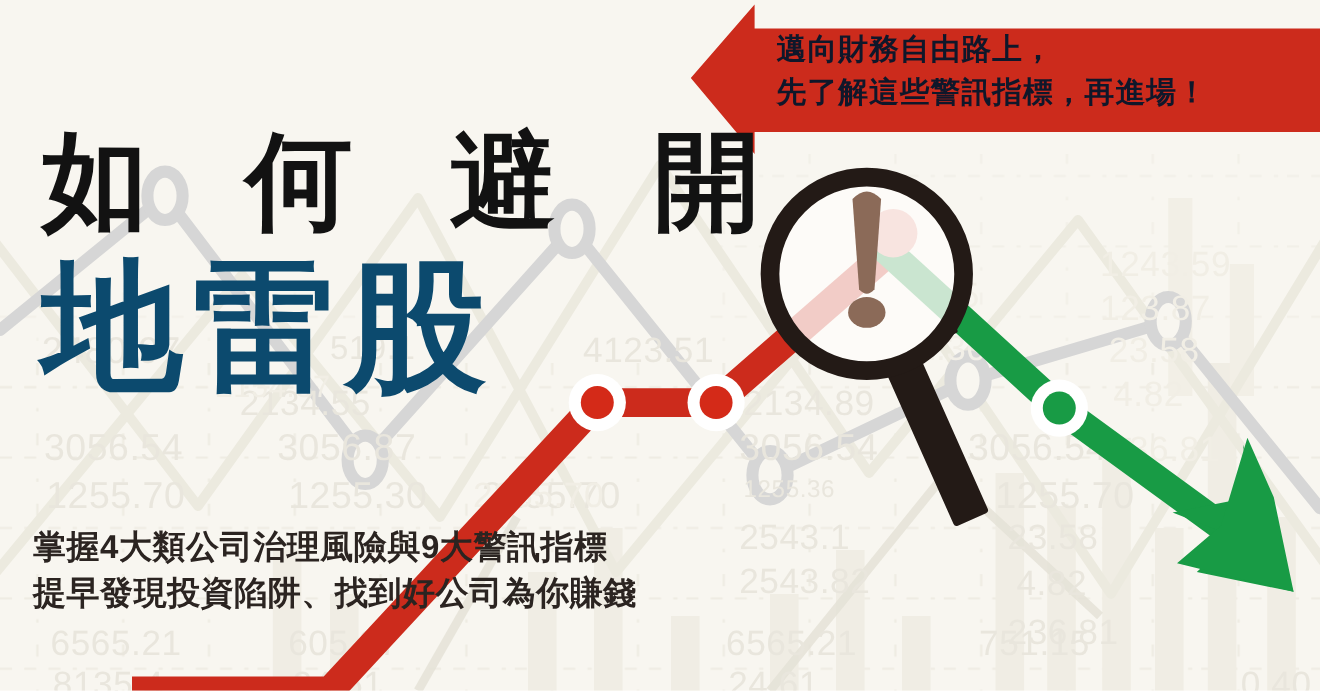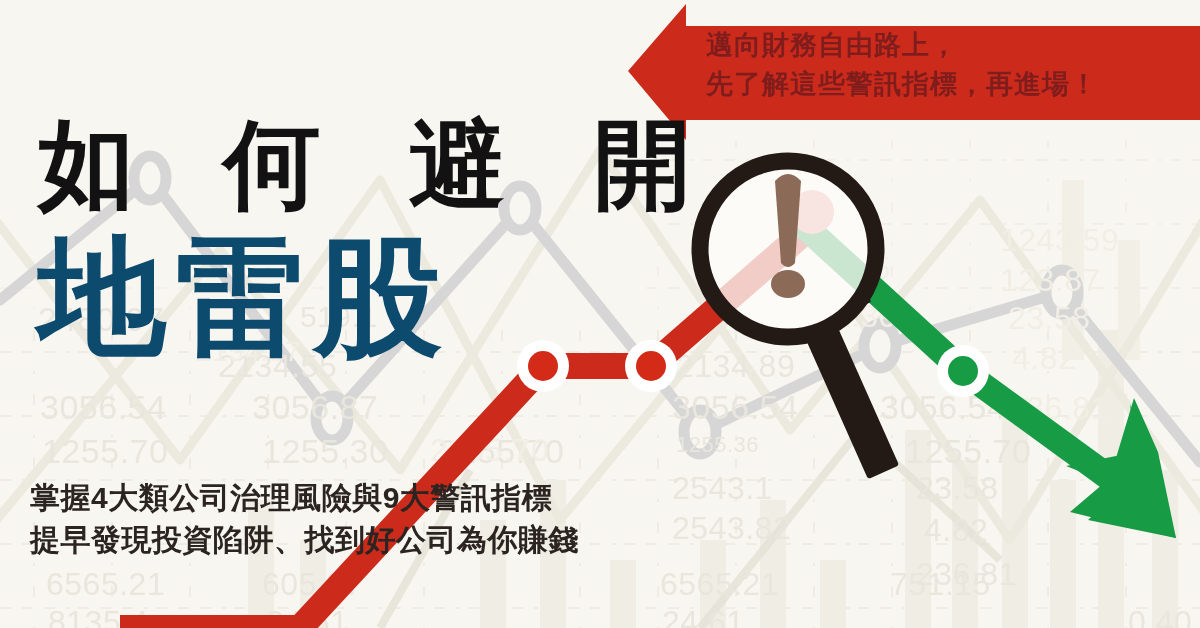--- a/index.html
+++ b/index.html
@@ -37,21 +37,21 @@
     top:0px;
     width:572px;
     height:142px;
   }
   .banner-svg{position:absolute;left:0;top:0;}
   .banner-text{
     position:absolute;
     left:78px;
     top:26px;
     width:480px;
-    color:#7f1d1d;
+    color:#0f172a;
     font-family:"Liberation Sans", sans-serif;
     font-weight:bold;
     font-size:27px;
     line-height:39px;
     letter-spacing:1px;
     white-space:pre-line;
   }
 
   
   .title-main{
@@ -150,20 +150,21 @@
       </g>
 
       <g stroke="#e3e1d6" stroke-width="8" fill="none" opacity="0.8">
         <path d="M700 628 L860 430 L1000 560"></path>
         <path d="M380 628 L470 470"></path>
       </g>
     </svg>
 
     <div class="wm-num" style="left:38px;  top:300px; font-size:34px;">2480.97</div>
     <div class="wm-num" style="left:300px; top:300px; font-size:30px;">519.1</div>
+    <div class="wm-num" style="left:530px; top:300px; font-size:32px;">4123.51</div>
 
     <div class="wm-num" style="left:40px;  top:388px; font-size:34px;">3056.54</div>
     <div class="wm-num" style="left:252px; top:388px; font-size:34px;">3056.87</div>
     <div class="wm-num" style="left:672px; top:388px; font-size:34px;">3056.54</div>
     <div class="wm-num" style="left:880px; top:388px; font-size:34px;">3056.54</div>
 
     <div class="wm-num" style="left:42px;  top:432px; font-size:34px;">1255.70</div>
     <div class="wm-num" style="left:262px; top:432px; font-size:34px;">1255.30</div>
     <div class="wm-num" style="left:438px; top:432px; font-size:34px;">2255.70</div>
     <div class="wm-num" style="left:676px; top:432px; font-size:22px;">1255.36</div>

